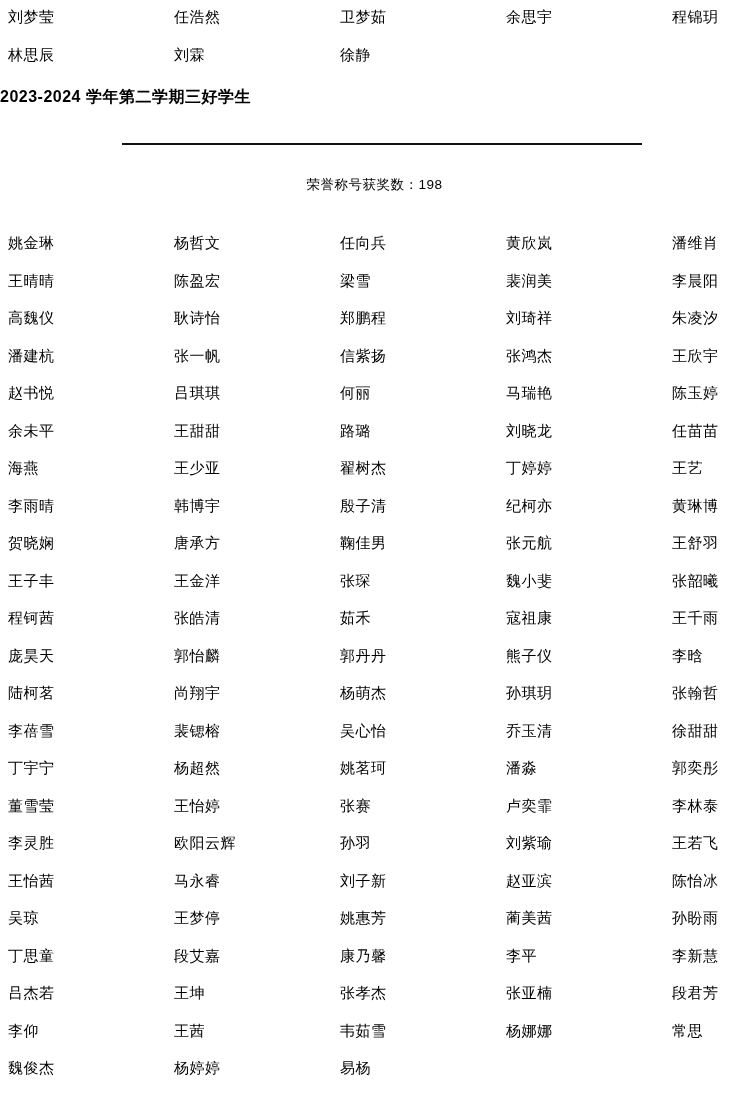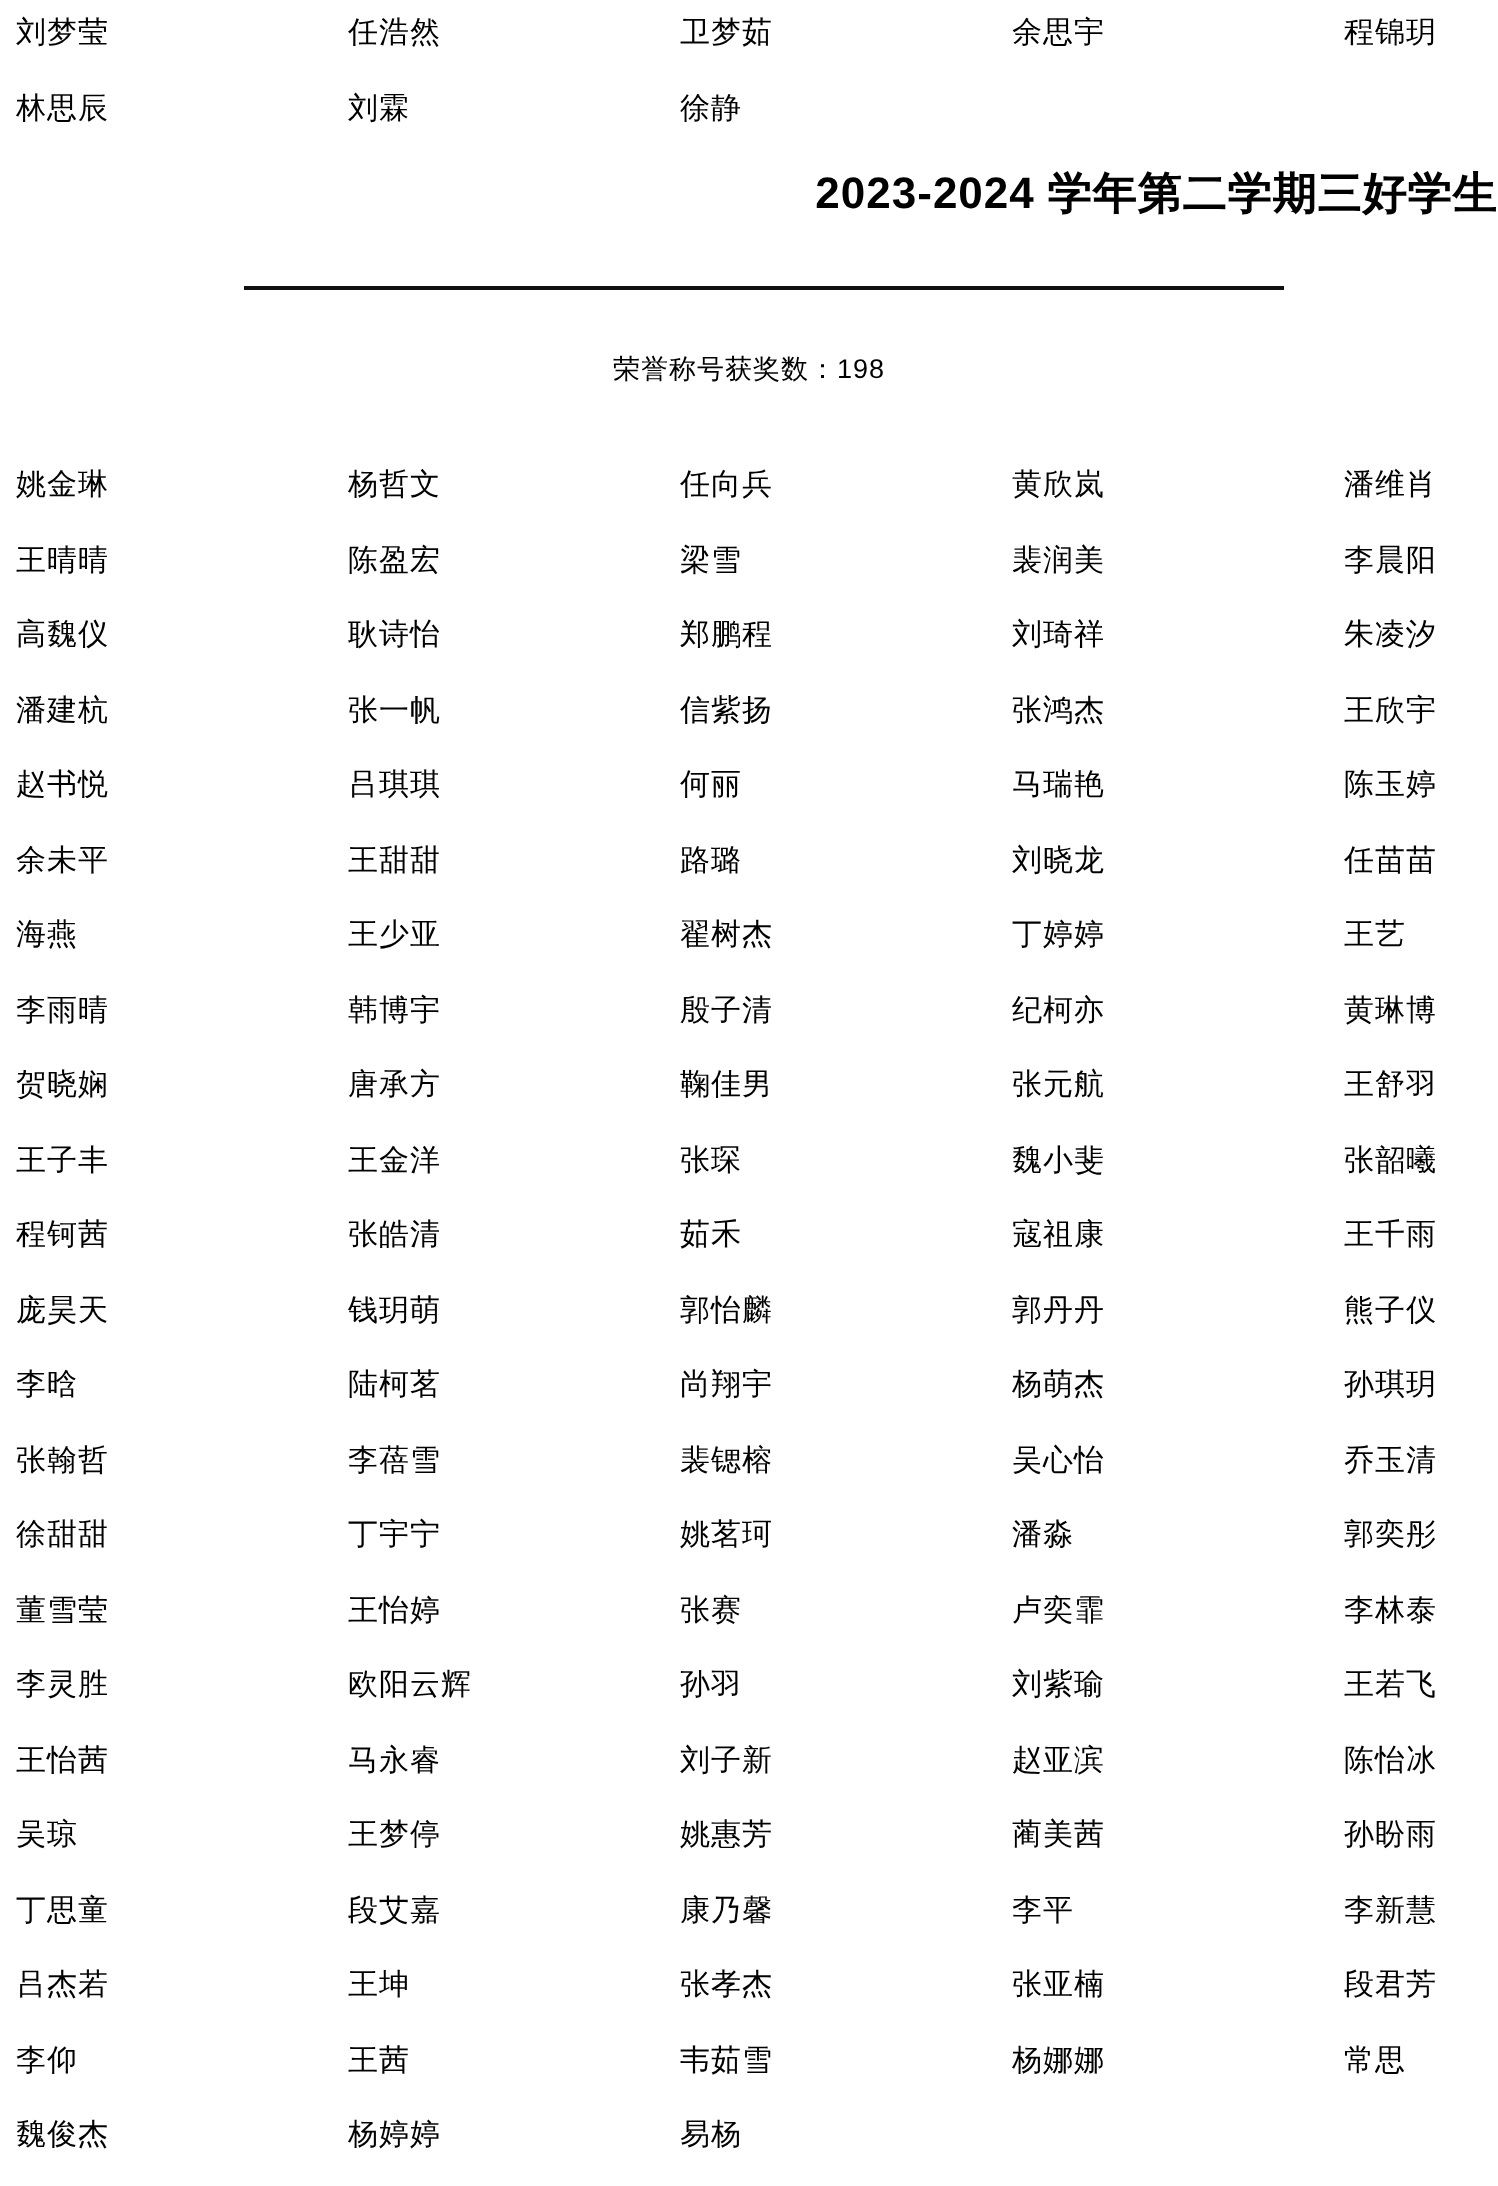--- a/index.html
+++ b/index.html
@@ -27,22 +27,22 @@
     font-size: 15px;
     line-height: 1;
     white-space: nowrap;
     letter-spacing: 0.5px;
   }
   .top-grid {
     margin-top: -2px;
   }
   .doc-title {
     margin: 12px 0 0 0;
-    text-align: right;
-    font-size: 22px;
+    text-align: left;
+    font-size: 16px;
     line-height: 24px;
     font-weight: bold;
     letter-spacing: 0.5px;
   }
   .divider {
     width: 520px;
     height: 2px;
     background: #111111;
     margin: 34px 0 0 122px;
   }
@@ -127,36 +127,36 @@
     <div class="cell">王金洋</div>
     <div class="cell">张琛</div>
     <div class="cell">魏小斐</div>
     <div class="cell">张韶曦</div>
     <div class="cell">程钶茜</div>
     <div class="cell">张皓清</div>
     <div class="cell">茹禾</div>
     <div class="cell">寇祖康</div>
     <div class="cell">王千雨</div>
     <div class="cell">庞昊天</div>
-    <div class="cell">钱玥萌</div>
     <div class="cell">郭怡麟</div>
     <div class="cell">郭丹丹</div>
     <div class="cell">熊子仪</div>
     <div class="cell">李晗</div>
     <div class="cell">陆柯茗</div>
     <div class="cell">尚翔宇</div>
     <div class="cell">杨萌杰</div>
     <div class="cell">孙琪玥</div>
     <div class="cell">张翰哲</div>
     <div class="cell">李蓓雪</div>
     <div class="cell">裴锶榕</div>
     <div class="cell">吴心怡</div>
     <div class="cell">乔玉清</div>
     <div class="cell">徐甜甜</div>
     <div class="cell">丁宇宁</div>
+    <div class="cell">杨超然</div>
     <div class="cell">姚茗珂</div>
     <div class="cell">潘淼</div>
     <div class="cell">郭奕彤</div>
     <div class="cell">董雪莹</div>
     <div class="cell">王怡婷</div>
     <div class="cell">张赛</div>
     <div class="cell">卢奕霏</div>
     <div class="cell">李林泰</div>
     <div class="cell">李灵胜</div>
     <div class="cell">欧阳云辉</div>

